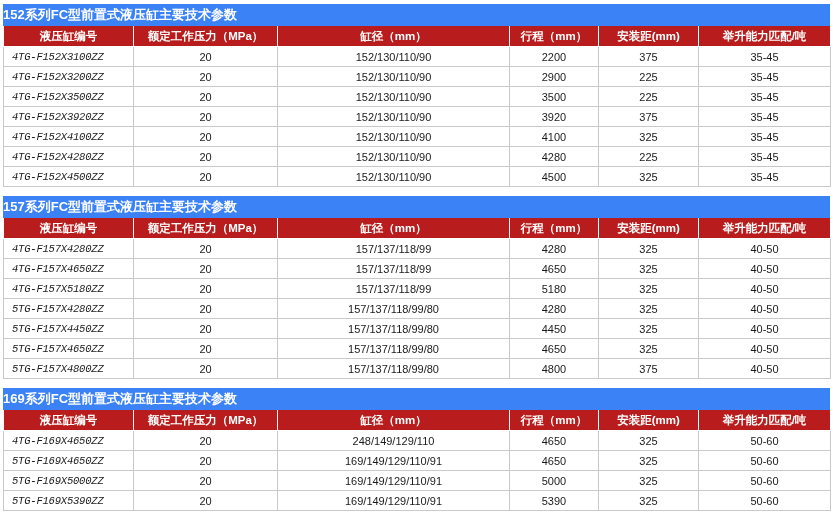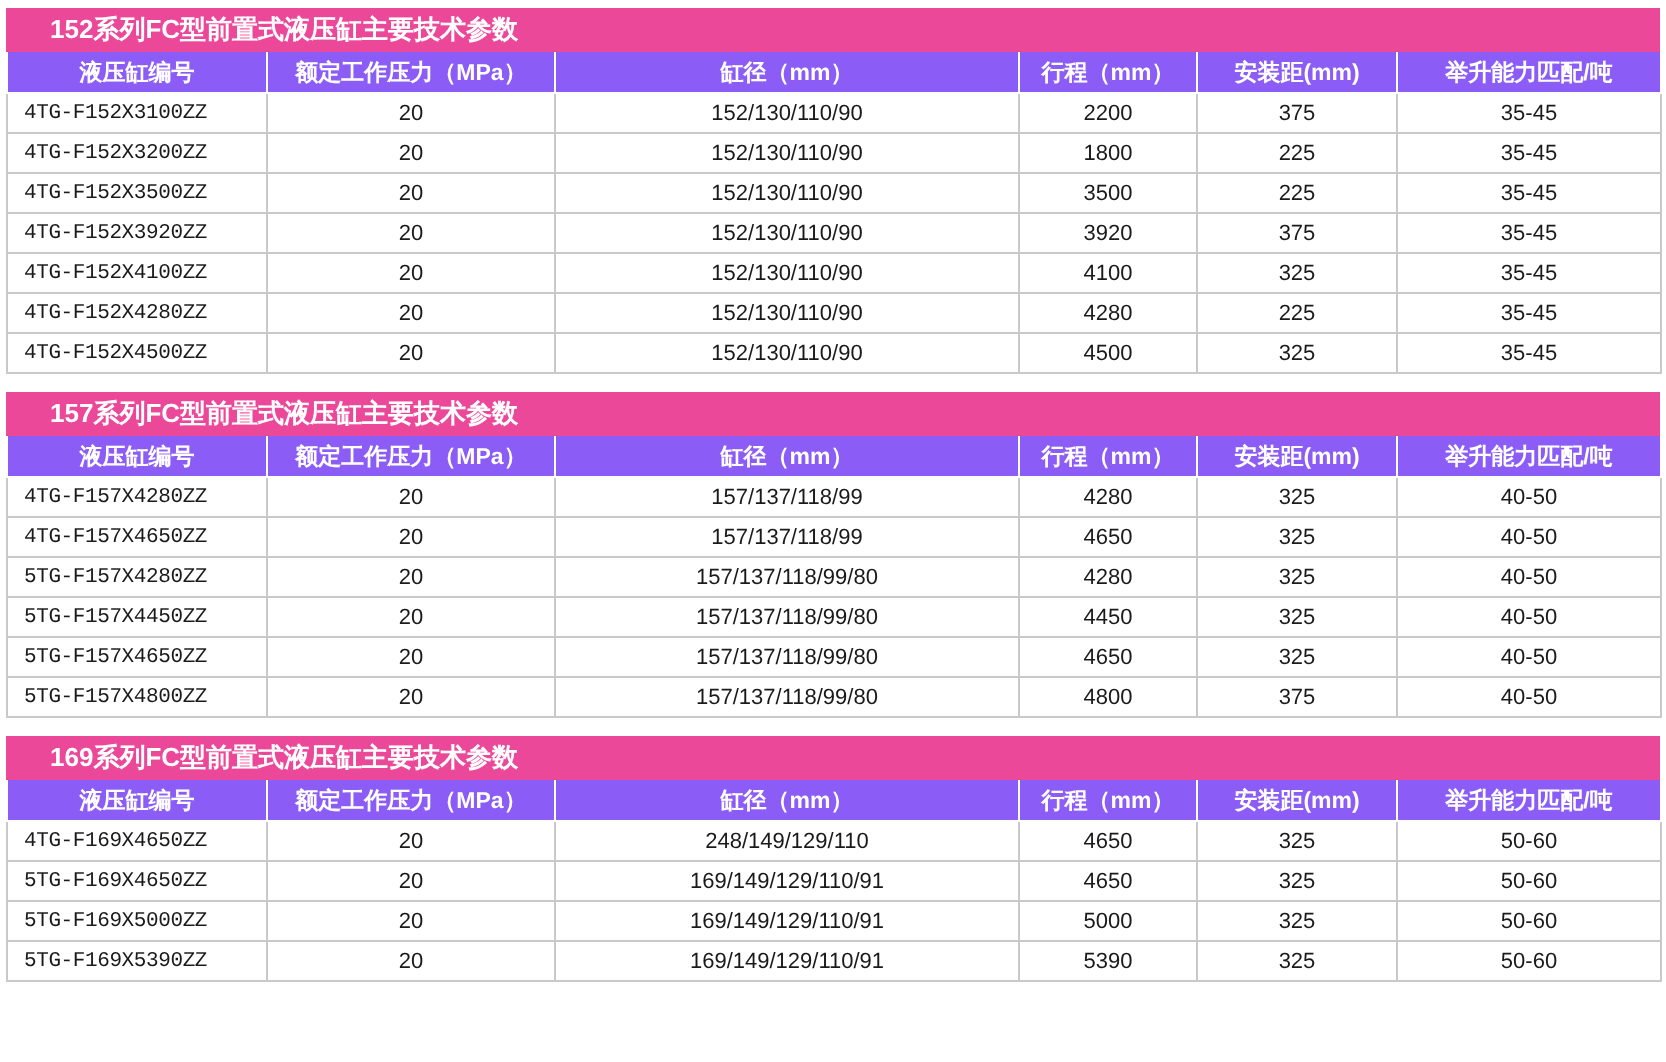--- a/index.html
+++ b/index.html
@@ -15,45 +15,45 @@
   }
   .page {
     width: 833px;
     box-sizing: border-box;
     padding: 4px 3px 0 3px;
   }
   .section {
     margin-bottom: 0;
   }
   .section-title {
-    background: #ec4899;
+    background: #3b82f6;
     color: #ffffff;
     font-weight: bold;
     font-size: 13px;
     line-height: 22px;
     height: 22px;
-    padding-left: 22px;
+    padding-left: 0;
     box-sizing: border-box;
     letter-spacing: 0px;
   }
   table.spec {
     border-collapse: collapse;
     width: 827px;
     table-layout: fixed;
     margin-top: 0px;
   }
   table.spec col.c0 { width: 130px; }
   table.spec col.c1 { width: 144px; }
   table.spec col.c2 { width: 232px; }
   table.spec col.c3 { width: 89px; }
   table.spec col.c4 { width: 100px; }
   table.spec col.c5 { width: 132px; }
 
   table.spec th {
-    background: #8b5cf6;
+    background: #b91c1c;
     color: #ffffff;
     font-weight: bold;
     font-size: 11.5px;
     height: 20px;
     border: 1px solid #ffffff;
     border-top: none;
     text-align: center;
     vertical-align: middle;
     padding: 0;
   }
@@ -67,20 +67,21 @@
     color: #1a1a1a;
     white-space: nowrap;
     overflow: hidden;
   }
   table.spec td.model {
     text-align: left;
     padding-left: 8px;
     font-family: "Liberation Mono", monospace;
     font-size: 10.5px;
     letter-spacing: -0.2px;
+    font-style: italic;
   }
   .gap {
     height: 9px;
   }
 </style>
 </head>
 <body>
 
 <div class="page">
 
@@ -111,21 +112,21 @@
           <td>20</td>
           <td>152/130/110/90</td>
           <td>2200</td>
           <td>375</td>
           <td>35-45</td>
         </tr>
         <tr>
           <td class="model">4TG-F152X3200ZZ</td>
           <td>20</td>
           <td>152/130/110/90</td>
-          <td>1800</td>
+          <td>2900</td>
           <td>225</td>
           <td>35-45</td>
         </tr>
         <tr>
           <td class="model">4TG-F152X3500ZZ</td>
           <td>20</td>
           <td>152/130/110/90</td>
           <td>3500</td>
           <td>225</td>
           <td>35-45</td>
@@ -200,20 +201,28 @@
         </tr>
         <tr>
           <td class="model">4TG-F157X4650ZZ</td>
           <td>20</td>
           <td>157/137/118/99</td>
           <td>4650</td>
           <td>325</td>
           <td>40-50</td>
         </tr>
         <tr>
+          <td class="model">4TG-F157X5180ZZ</td>
+          <td>20</td>
+          <td>157/137/118/99</td>
+          <td>5180</td>
+          <td>325</td>
+          <td>40-50</td>
+        </tr>
+        <tr>
           <td class="model">5TG-F157X4280ZZ</td>
           <td>20</td>
           <td>157/137/118/99/80</td>
           <td>4280</td>
           <td>325</td>
           <td>40-50</td>
         </tr>
         <tr>
           <td class="model">5TG-F157X4450ZZ</td>
           <td>20</td>

